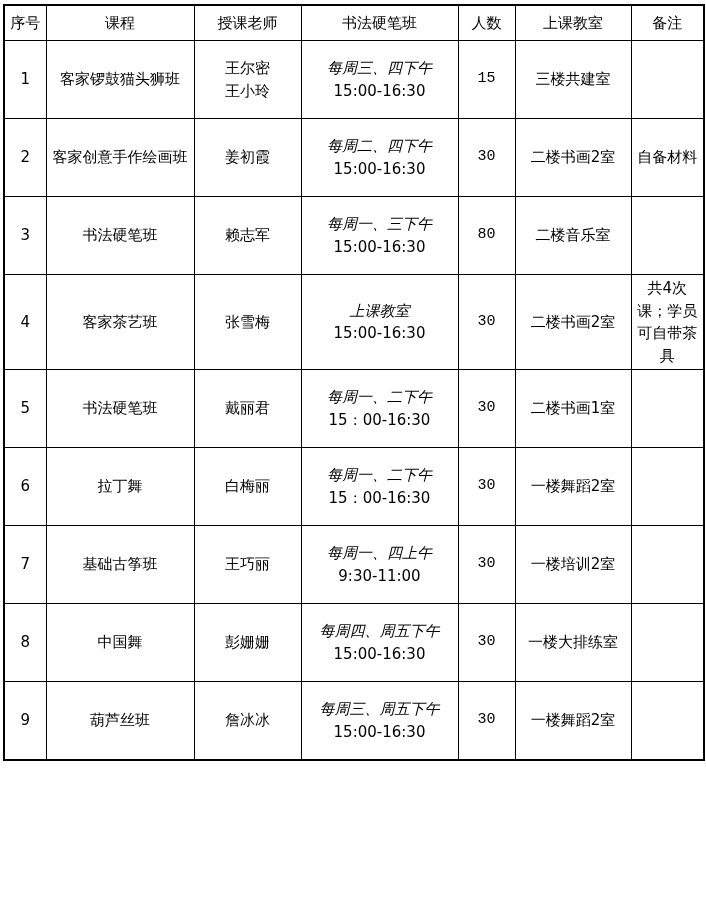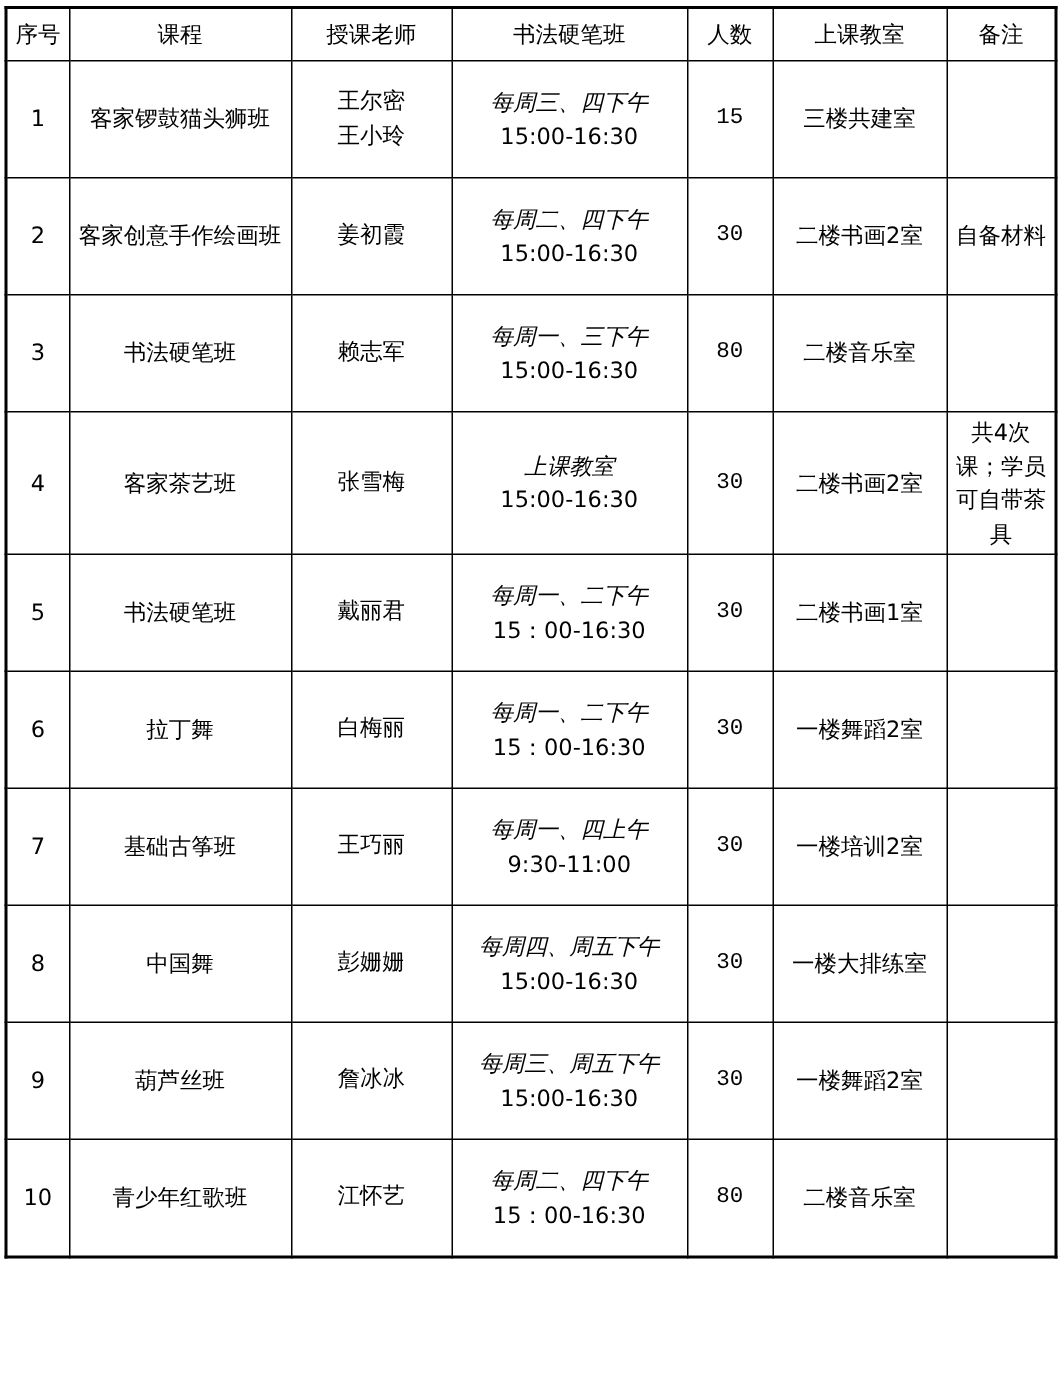--- a/index.html
+++ b/index.html
@@ -208,29 +208,15 @@
           <span class="teacher-line">詹冰冰</span>
         </td>
         <td class="cell-time">
           <span class="time-line1">每周三、周五下午</span>
           <span class="time-line2">15:00-16:30</span>
         </td>
         <td class="cell-num">30</td>
         <td class="cell-room">一楼舞蹈2室</td>
         <td class="cell-note"></td>
       </tr>
-      <tr>
-        <td class="cell-no">10</td>
-        <td class="cell-course">青少年红歌班</td>
-        <td class="cell-teacher">
-          <span class="teacher-line">江怀艺</span>
-        </td>
-        <td class="cell-time">
-          <span class="time-line1">每周二、四下午</span>
-          <span class="time-line2">15：00-16:30</span>
-        </td>
-        <td class="cell-num">80</td>
-        <td class="cell-room">二楼音乐室</td>
-        <td class="cell-note"></td>
-      </tr>
     </tbody>
   </table>
 </div>
 
 </body></html>

